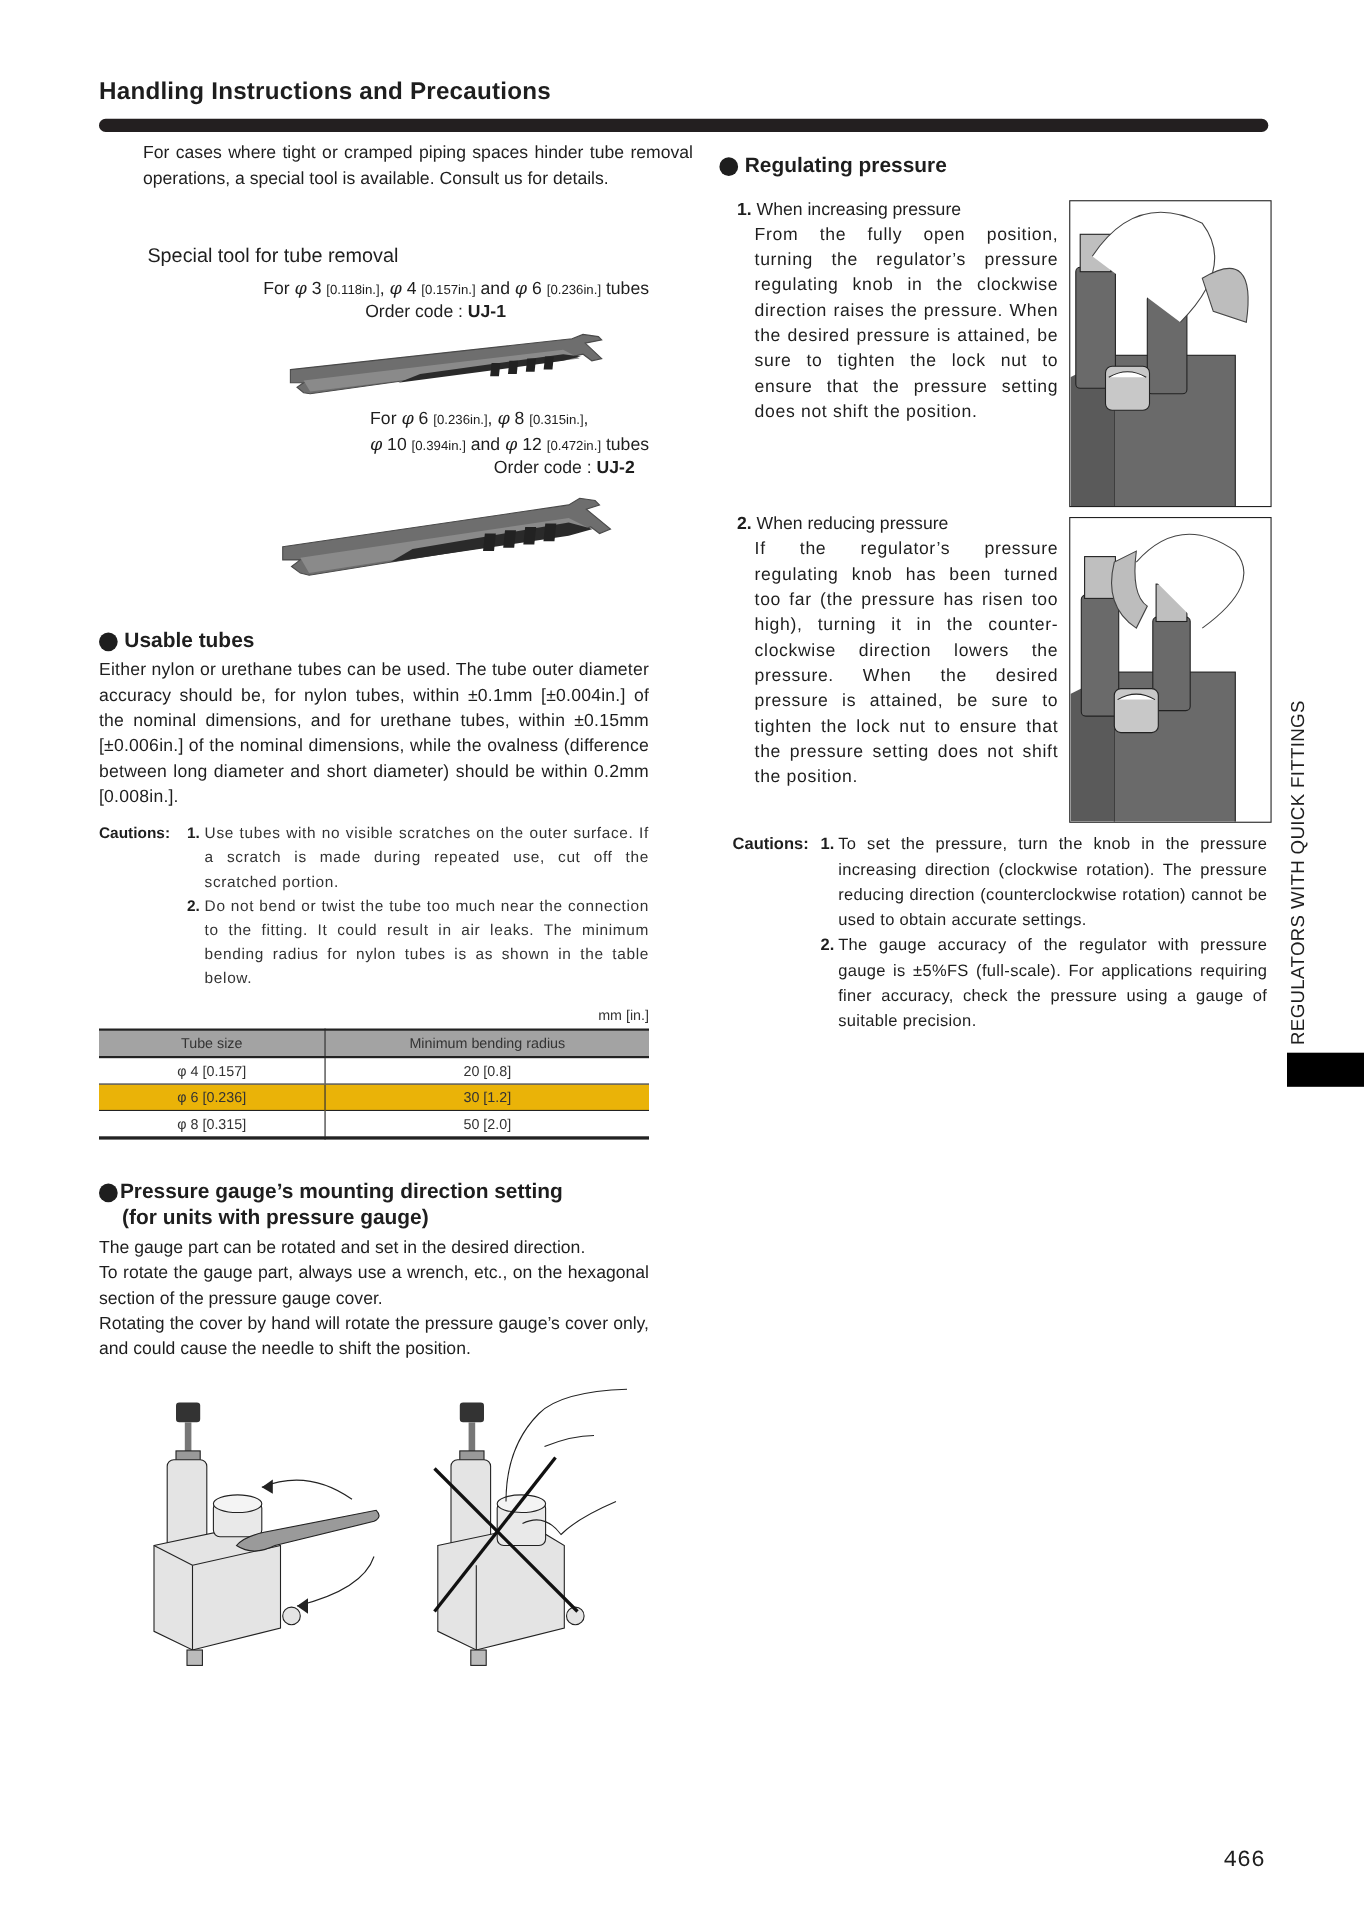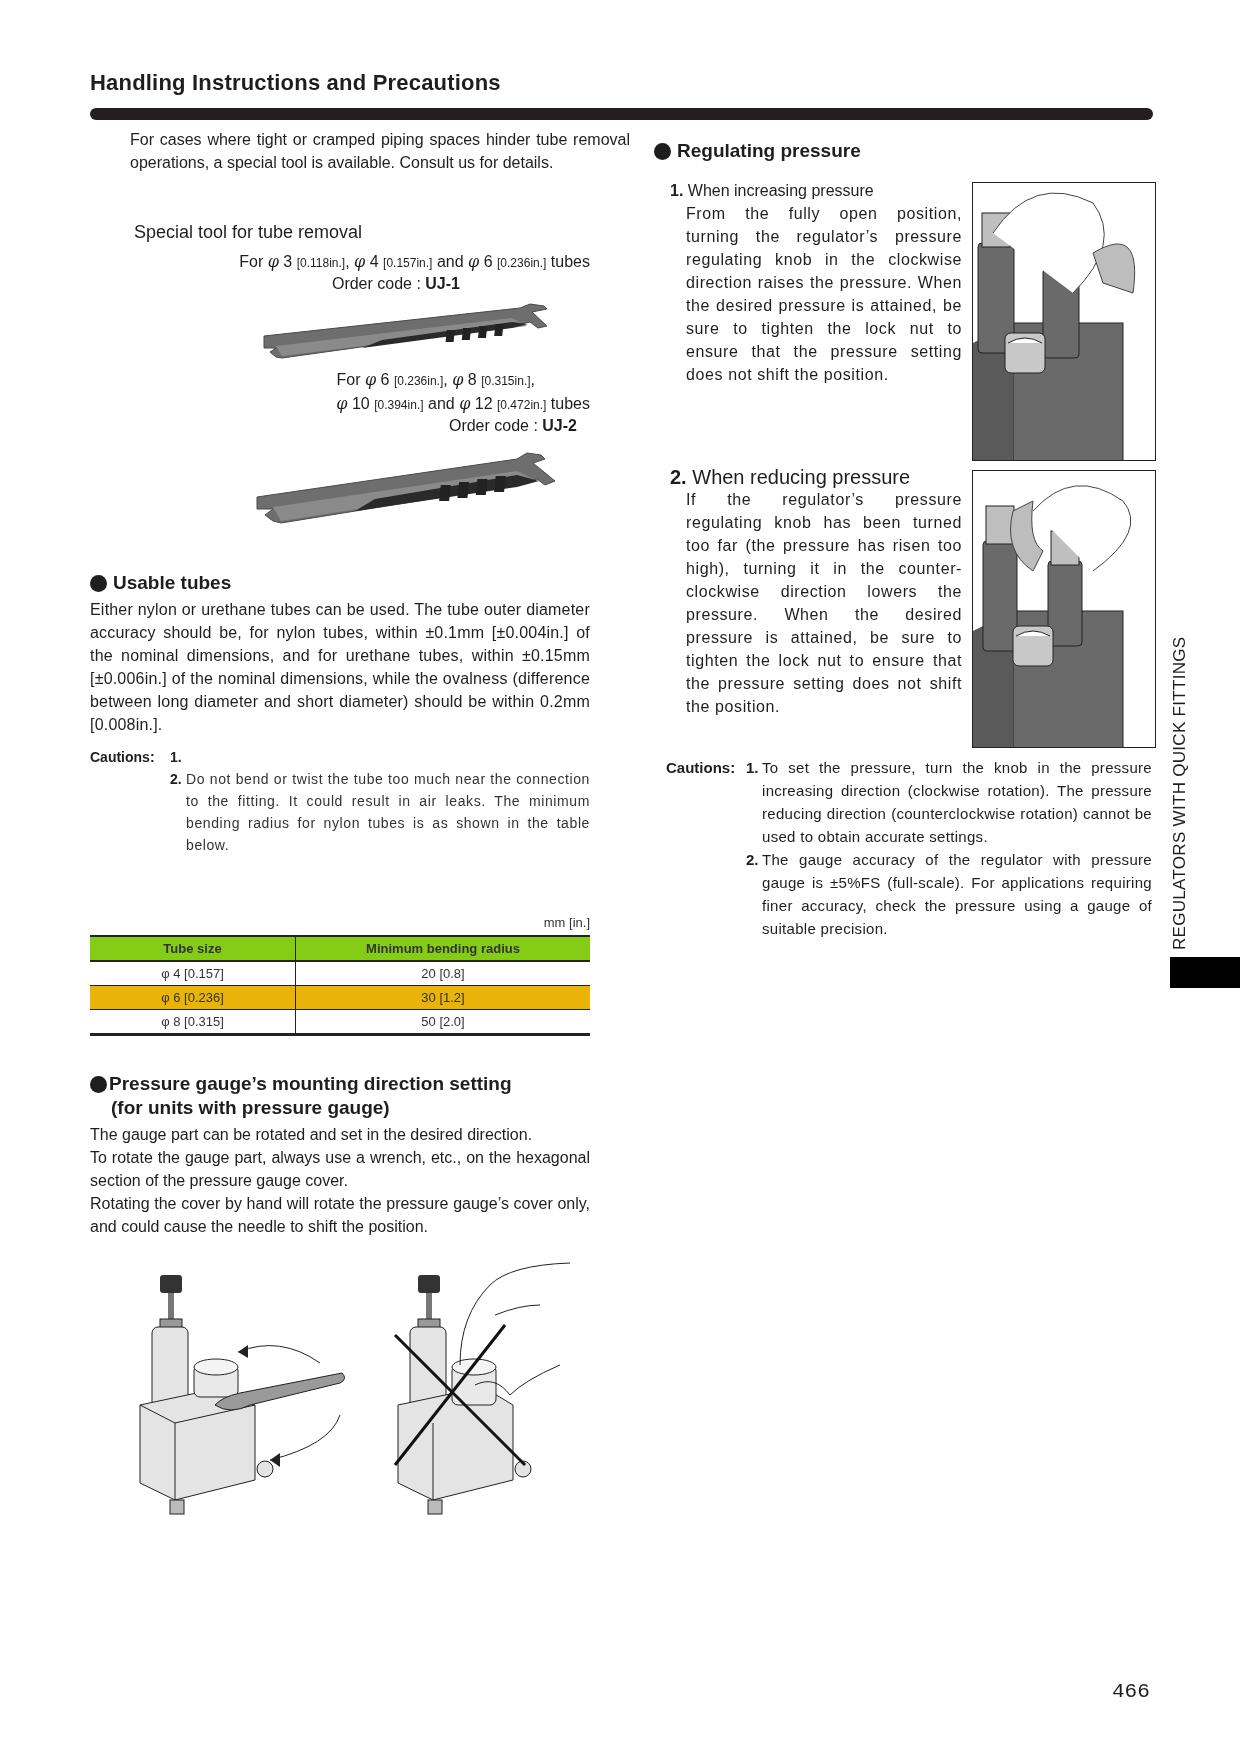--- a/index.html
+++ b/index.html
@@ -16,21 +16,21 @@
   .tool-line b { font-weight:bold; }
   .phi { font-style:italic; font-family:"DejaVu Serif", serif; }
   .sec-head { font-size:19px; font-weight:bold; display:flex; align-items:center; gap:6px; }
   .dot { width:17px; height:17px; border-radius:50%; background:#1e1e1e; display:inline-block; flex:none; }
   .caution-block { font-size:14px; line-height:22px; letter-spacing:0.6px; color:#333; }
   .caution-lbl { font-weight:bold; color:#1e1e1e; letter-spacing:0; }
   .caution-num { font-weight:bold; color:#1e1e1e; letter-spacing:0; }
   table.bend { border-collapse:collapse; width:500px; font-size:13px; color:#333; }
   table.bend th, table.bend td { text-align:center; height:23px; padding:0; font-weight:normal; }
   table.bend tr { border-bottom:1px solid #222; }
-  table.bend th { background:#84cc16;font-weight:bold; }
+  table.bend th { background:#a3a3a3; }
   table.bend td:first-child, table.bend th:first-child { border-right:1px solid #222; width:205px; }
   table.bend tr.shade td { background:#eab308; }
   .photo-box { border:1.5px solid #222; background:#fff; overflow:hidden; }
   .side-label { left:1166px; top:640px; width:28px; height:310px; }
   .side-label span { display:block; transform:rotate(-90deg); transform-origin:left top; position:absolute; left:4px; top:310px;
       white-space:nowrap; font-size:17px; letter-spacing:0.3px; color:#1e1e1e; width:310px; text-align:left; font-stretch:condensed; }
   .side-tab { left:1170px; top:957px; width:70px; height:31px; background:#000; }
   .page-num { left:1112px; top:1680px; font-size:21px;font-family:Liberation Mono, monospace; }
   .right-text { font-size:16px; line-height:23px; text-align:justify; letter-spacing:0.6px; }
 </style>
@@ -84,20 +84,21 @@
 <div class="abs sec-head" style="left:90px; top:572px;">
   <span class="dot"></span>
   <span>Usable tubes</span>
 </div>
 <div class="abs body-text" style="left:90px; top:598px; width:500px; letter-spacing:0.2px;">Either nylon or urethane tubes can be used. The tube outer diameter accuracy should be, for nylon tubes, within ±0.1mm [±0.004in.] of the nominal dimensions, and for urethane tubes, within ±0.15mm [±0.006in.] of the nominal dimensions, while the ovalness (difference between long diameter and short diameter) should be within 0.2mm [0.008in.].</div>
 
 <div class="abs caution-block" style="left:90px; top:746px; width:500px;">
   <div style="display:flex;">
     <span class="caution-lbl" style="width:96px; text-align:left;">Cautions:</span>
     <span class="caution-num" style="width:0; margin-left:-16px; margin-right:16px;">1.</span>
+    <span style="flex:1; text-align:justify;">Use tubes with no visible scratches on the outer surface. If a scratch is made during repeated use, cut off the scratched portion.</span>
   </div>
   <div style="display:flex;">
     <span style="width:80px;"></span>
     <span class="caution-num" style="width:16px;">2.</span>
     <span style="flex:1; text-align:justify;">Do not bend or twist the tube too much near the connection to the fitting. It could result in air leaks. The minimum bending radius for nylon tubes is as shown in the table below.</span>
   </div>
 </div>
 
 <div class="abs" style="left:90px; top:915px; width:500px; text-align:right; font-size:13px; color:#333;">mm [in.]</div>
 <table class="abs bend" style="left:90px; top:935px; border-top:2px solid #222; border-bottom:3px solid #222;">
@@ -193,21 +194,21 @@
     <rect x="5" y="60" width="36" height="110" rx="4" fill="#6a6a6a" stroke="#222"></rect>
     <rect x="9" y="30" width="28" height="34" fill="#bfbfbf" stroke="#222"></rect>
     <rect x="32" y="150" width="40" height="40" rx="6" fill="#c8c8c8" stroke="#222"></rect>
     <path d="M35,160 Q52,150 69,160" fill="#fff" stroke="#222"></path>
     <path d="M20,50 Q60,-10 120,20 Q150,60 100,110" fill="#fff" stroke="#444"></path>
     <path d="M120,70 Q170,40 160,110 L130,100 Z" fill="#bdbdbd" stroke="#444"></path>
   </svg>
 </div>
 
 <div class="abs" style="left:670px; top:466px; width:292px;">
-  <div style="font-size:20px; line-height:22px;"><b>2.</b> <span>When reducing pressure</span></div>
+  <div style="font-size:16px; line-height:22px;"><b>2.</b> <span>When reducing pressure</span></div>
   <div class="right-text" style="padding-left:16px;">If the regulator’s pressure regulating knob has been turned too far (the pressure has risen too high), turning it in the counter-clockwise direction lowers the pressure. When the desired pressure is attained, be sure to tighten the lock nut to ensure that the pressure setting does not shift the position.</div>
 </div>
 <div class="abs photo-box" style="left:972px; top:470px; width:182px; height:276px;">
   <svg width="182" height="276" viewBox="0 0 182 276">
     <rect x="40" y="140" width="110" height="140" fill="#6a6a6a" stroke="#222"></rect>
     <polygon points="0,160 40,140 40,276 0,276" fill="#5a5a5a"></polygon>
     <rect x="75" y="90" width="34" height="85" rx="4" fill="#6a6a6a" stroke="#222"></rect>
     <rect x="78" y="60" width="28" height="34" fill="#bfbfbf" stroke="#222"></rect>
     <rect x="10" y="70" width="34" height="110" rx="4" fill="#6a6a6a" stroke="#222"></rect>
     <rect x="13" y="35" width="28" height="38" fill="#bfbfbf" stroke="#222"></rect>

